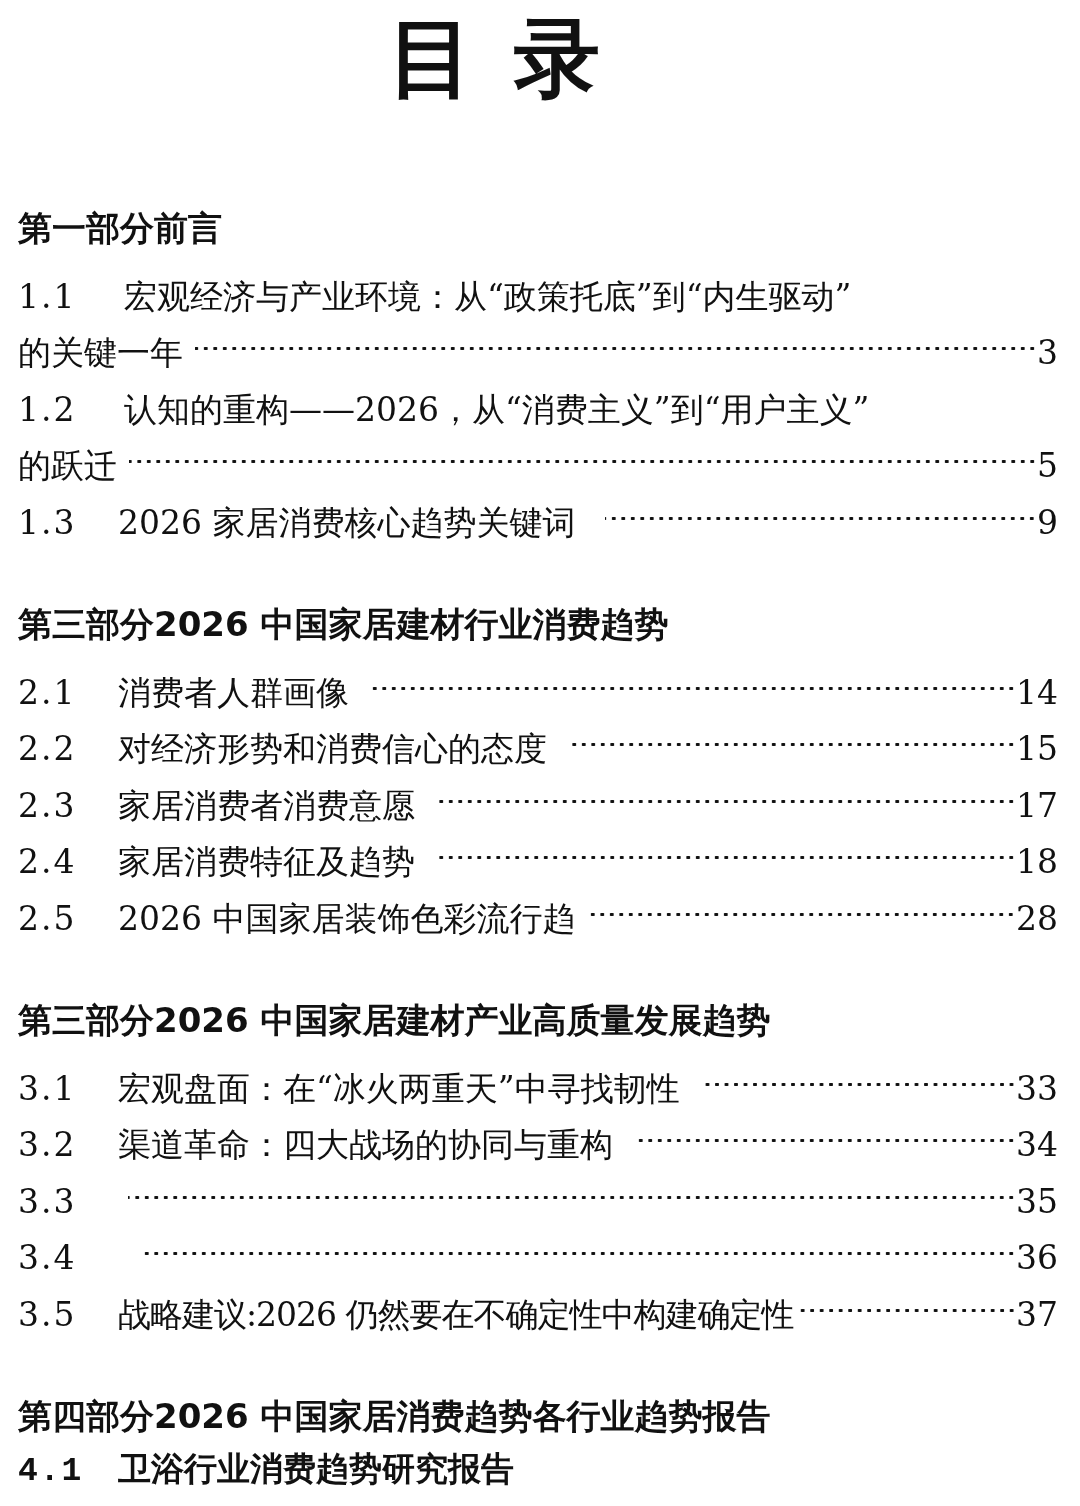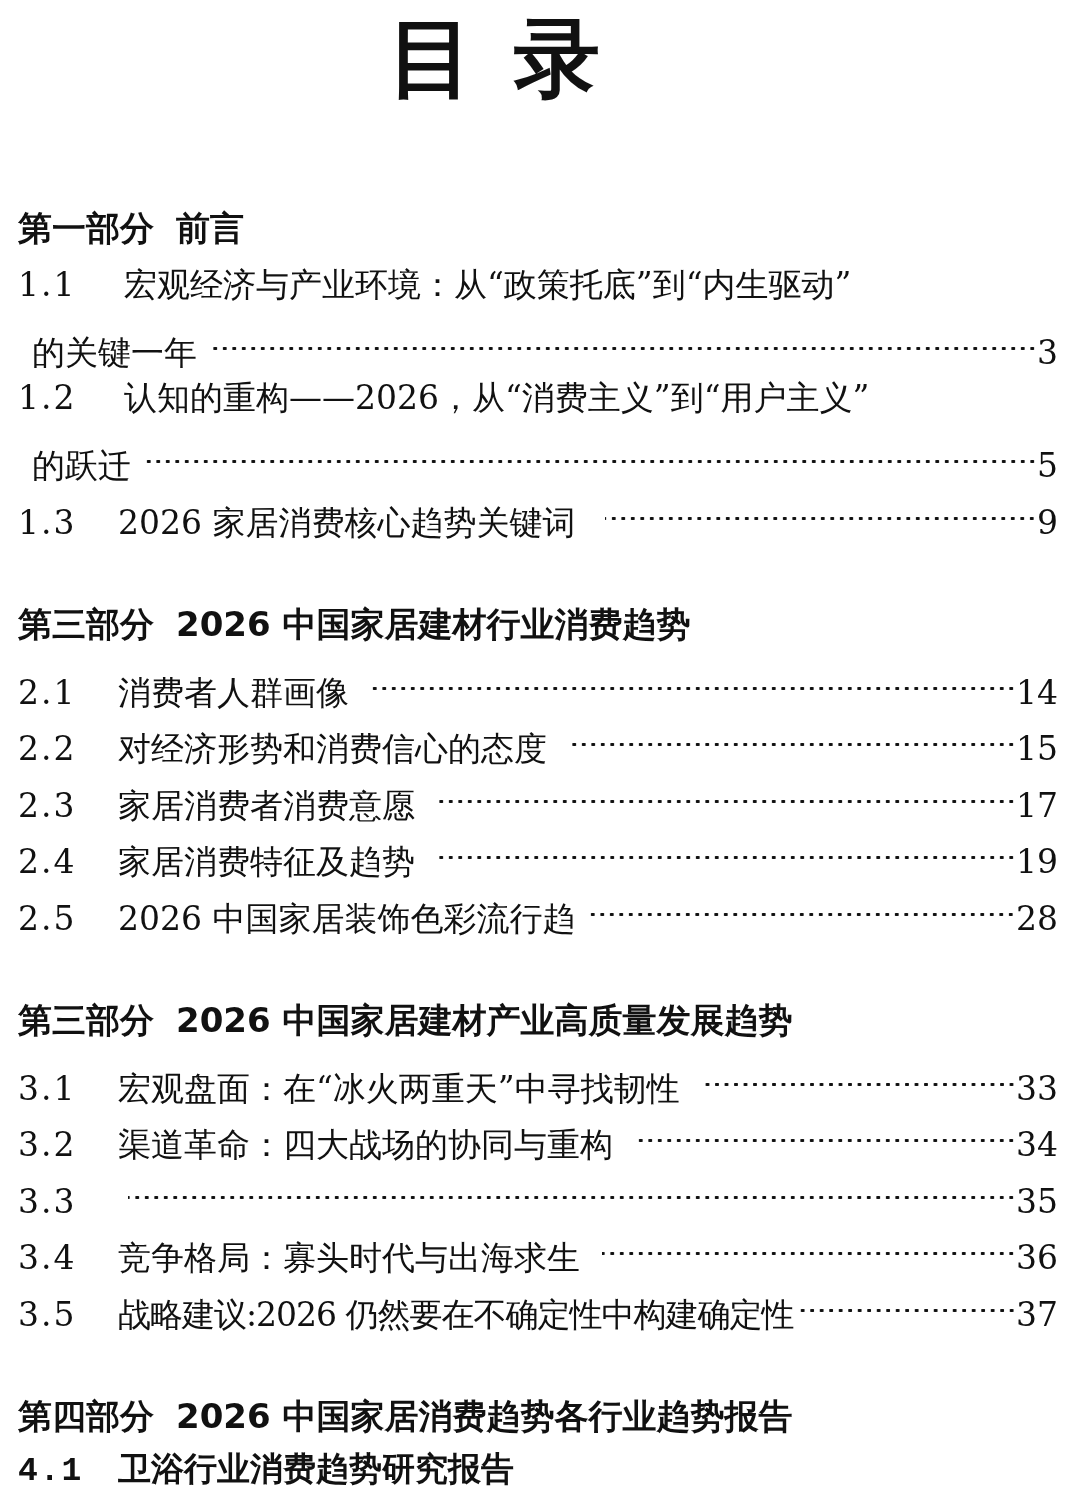--- a/index.html
+++ b/index.html
@@ -14,44 +14,44 @@
       letter-spacing: 40px; line-height: 100px;
       font-family: "DejaVu Serif", serif;
     }
     .title span { display: inline-block; }
     .part {
       position: absolute; left: 18px; right: 20px;
       font-size: 34px; font-weight: bold; line-height: 46px;
       font-family: "DejaVu Sans", "Liberation Sans", sans-serif;
       white-space: nowrap;
     }
-    .part .pnum { margin-right: 22px; }
+    .part .pnum { }
     .entry {
       position: absolute; left: 18px; right: 22px;
       font-size: 33px; line-height: 46px; white-space: nowrap;
       display: flex; align-items: baseline;
     }
     .entry .num { width: 100px; flex: 0 0 auto; letter-spacing: 2px; }
     .entry .txt { flex: 0 0 auto; }
     .entry .leader {
       flex: 1 1 auto; overflow: hidden; margin-left: 12px;
       height: 46px; position: relative;
     }
     .entry .leader::before {
       content: "";
       position: absolute; left: 0; right: 0; bottom: 13px; height: 5px;
       background-image: radial-gradient(circle, #111 1.7px, transparent 2px);
       background-size: 9.5px 5px;
       background-repeat: repeat-x;
       background-position: right bottom;
     }
     .entry .page { flex: 0 0 auto; text-align: right; }
-    .entry.wrapfirst { display: block; }
+    .entry.wrapfirst { display: block; margin-top: 12px; }
     .entry.wrapfirst .num { display: inline-block; width: 106px; }
-    .entry.cont { left: 32px; }
+    .entry.cont { left: 18px; }
     .bold-entry { font-weight: bold; font-family: Liberation Mono, monospace; }
   </style>
 </head>
 <body>
 
 <div class="title">
   <span>目</span><span style="letter-spacing:0">录</span>
 </div>
 
 <div class="part" style="top:205px">
@@ -102,21 +102,21 @@
 <div class="entry" style="top:771px">
   <span class="num">2.3</span>
   <span class="txt">家居消费者消费意愿</span>
   <span class="leader" style="margin-left:22px"></span>
   <span class="page">17</span>
 </div>
 <div class="entry" style="top:827px">
   <span class="num">2.4</span>
   <span class="txt">家居消费特征及趋势</span>
   <span class="leader" style="margin-left:22px"></span>
-  <span class="page">19</span>
+  <span class="page">18</span>
 </div>
 <div class="entry" style="top:884px">
   <span class="num">2.5</span>
   <span class="txt">2026 中国家居装饰色彩流行趋</span>
   <span class="leader" style="margin-left:14px"></span>
   <span class="page">28</span>
 </div>
 
 <div class="part" style="top:997px">
   <span class="pnum">第三部分</span><span>2026 中国家居建材产业高质量发展趋势</span>
@@ -134,21 +134,20 @@
   <span class="leader" style="margin-left:22px"></span>
   <span class="page">34</span>
 </div>
 <div class="entry" style="top:1167px">
   <span class="num">3.3</span>
   <span class="leader" style="margin-left:10px"></span>
   <span class="page">35</span>
 </div>
 <div class="entry" style="top:1223px">
   <span class="num">3.4</span>
-  <span class="txt">竞争格局：寡头时代与出海求生</span>
   <span class="leader" style="margin-left:22px"></span>
   <span class="page">36</span>
 </div>
 <div class="entry" style="top:1280px">
   <span class="num">3.5</span>
   <span class="txt" style="letter-spacing:-1px">战略建议:2026 仍然要在不确定性中构建确定性</span>
   <span class="leader" style="margin-left:4px"></span>
   <span class="page">37</span>
 </div>
 

